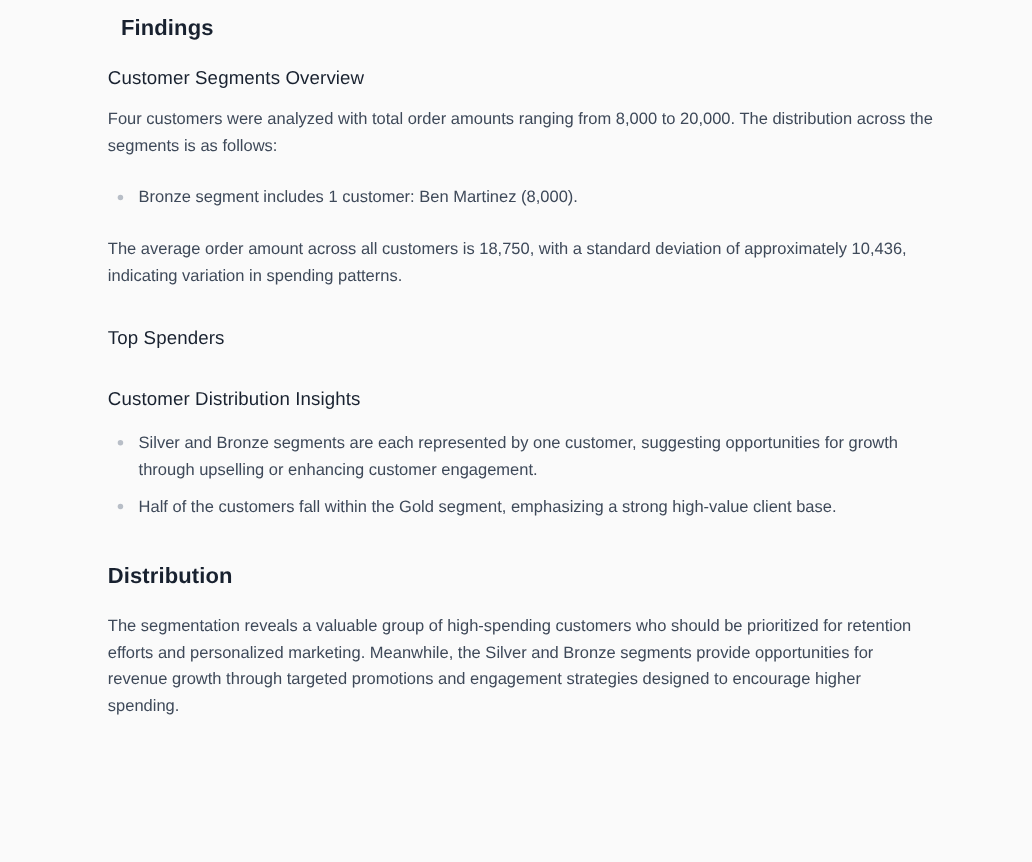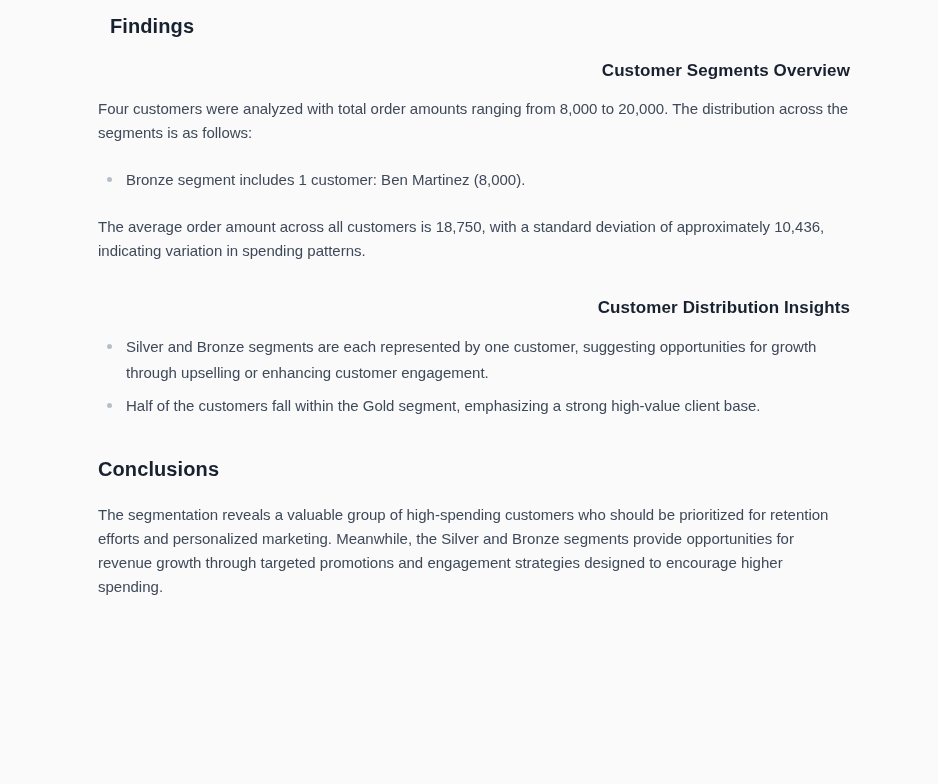--- a/index.html
+++ b/index.html
@@ -22,25 +22,24 @@
     font-size: 20px;
     line-height: 1.2;
     font-weight: 700;
     color: #18212f;
     margin: 0 0 22px 12px;
     letter-spacing: 0.1px;
   }
   .section-heading {
     font-size: 17px;
     line-height: 1.25;
-    font-weight: 700;
+    font-weight: 400;
     color: #18212f;
     margin: 34px 0 16px 0;
     letter-spacing: 0.1px;
-    text-align: right;
   }
   .section-heading.first {
     margin-top: 22px;
   }
   .conclusions-heading {
     font-size: 20px;
     line-height: 1.2;
     font-weight: 700;
     color: #18212f;
     margin: 38px 0 22px 0;
@@ -87,29 +86,30 @@
     <section>
       <h2 class="section-heading first">Customer Segments Overview</h2>
       <p class="body-text">Four customers were analyzed with total order amounts ranging from 8,000 to 20,000. The distribution across the segments is as follows:</p>
       <ul class="bullet-list">
         <li>Bronze segment includes 1 customer: Ben Martinez (8,000).</li>
       </ul>
       <p class="body-text">The average order amount across all customers is 18,750, with a standard deviation of approximately 10,436, indicating variation in spending patterns.</p>
     </section>
 
     <section>
+      <h2 class="section-heading">Top Spenders</h2>
     </section>
 
     <section>
       <h2 class="section-heading">Customer Distribution Insights</h2>
       <ul class="bullet-list">
         <li>Silver and Bronze segments are each represented by one customer, suggesting opportunities for growth through upselling or enhancing customer engagement.</li>
         <li>Half of the customers fall within the Gold segment, emphasizing a strong high-value client base.</li>
       </ul>
     </section>
 
     <section>
-      <h1 class="conclusions-heading">Conclusions</h1>
+      <h1 class="conclusions-heading">Distribution</h1>
       <p class="body-text">The segmentation reveals a valuable group of high-spending customers who should be prioritized for retention efforts and personalized marketing. Meanwhile, the Silver and Bronze segments provide opportunities for revenue growth through targeted promotions and engagement strategies designed to encourage higher spending.</p>
     </section>
 
   </div>
 </div>
 
 </body></html>

